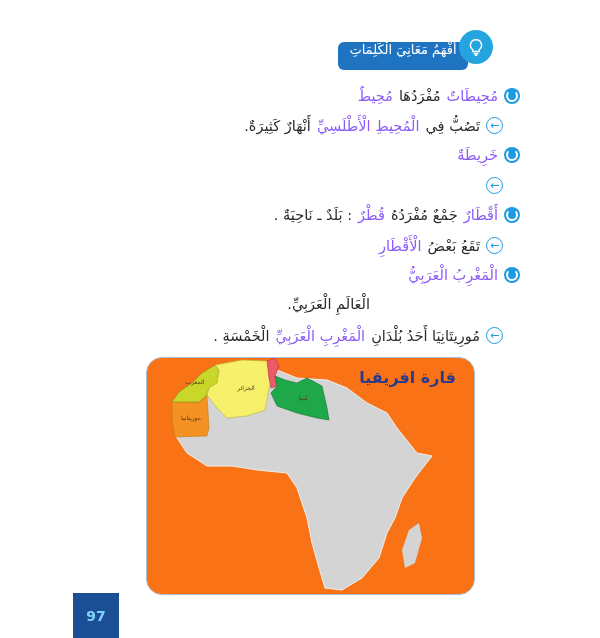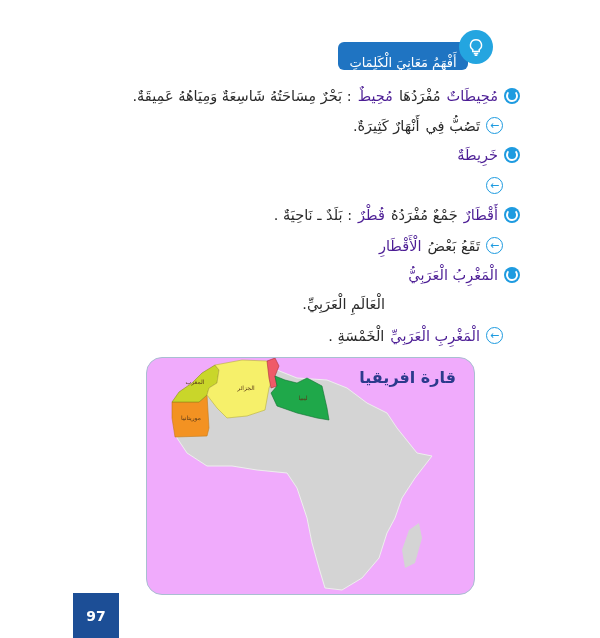--- a/index.html
+++ b/index.html
@@ -1,53 +1,53 @@
 <!DOCTYPE html>
 <html><head>
 <meta charset="utf-8">
 <style>
   html, body { margin:0; padding:0; background:#ffffff; }
   body { width:600px; height:638px; position:relative; overflow:hidden; font-family:"DejaVu Sans", sans-serif; color:#2a2a2a; }
-  .header-banner { position:absolute; left:338px; top:42px; width:130px; height:28px; background:#1f74c2; border-radius:6px 0 6px 6px; display:flex; align-items:flex-end; justify-content:center; }
+  .header-banner { position:absolute; left:338px; top:42px; width:130px; height:28px; background:#1f74c2; border-radius:6px 0 6px 6px; display:flex; align-items:flex-start; justify-content:center; }
   .header-banner span { color:#fff; font-size:13px; direction:rtl; }
   .bulb { position:absolute; left:459px; top:30px; width:34px; height:34px; border-radius:50%; background:#24a5e0; display:flex; align-items:center; justify-content:center; }
   .bulb svg { width:22px; height:22px; }
   .line { position:absolute; right:80px; direction:rtl; font-size:14.5px; white-space:nowrap; display:flex; align-items:center; gap:6px; }
-  .red { color:#4c1d95; }
+  .red { color:#8b5cf6; }
   .circle-icon { width:16px; height:16px; border-radius:50%; background:#1e9be0; display:inline-flex; align-items:center; justify-content:center; flex-shrink:0; }
   .circle-icon::after { content:""; width:8px; height:8px; border:2px solid #fff; border-radius:50%; border-top-color:transparent; }
   .arrow-icon { width:15px; height:15px; border-radius:50%; border:1.5px solid #1e9be0; display:inline-flex; align-items:center; justify-content:center; color:#1e9be0; font-size:11px; flex-shrink:0; line-height:1; }
-  .map-box { position:absolute; left:146px; top:357px; width:327px; height:236px; border:1.5px solid #a9bfd1; border-radius:16px; background:#f0abfc; overflow:hidden; }
+  .map-box { position:absolute; left:146px; top:357px; width:327px; height:236px; border:1.5px solid #a9bfd1; border-radius:16px; background:#f97316; overflow:hidden; }
   .map-title { position:absolute; right:18px; top:10px; color:#2b3a8c; font-size:16px; font-weight:bold; direction:rtl; }
-  .page-num { position:absolute; left:73px; top:593px; width:46px; height:45px; background:#1c4e96; color:#ffffff; font-weight:bold; font-size:14px; display:flex; align-items:center; justify-content:center; }
+  .page-num { position:absolute; left:73px; top:593px; width:46px; height:45px; background:#1c4e96; color:#7dd3fc; font-weight:bold; font-size:14px; display:flex; align-items:center; justify-content:center; }
   .country-label { font-size:6px; fill:#5a3a1a; font-family:"DejaVu Sans", sans-serif; }
 </style>
 </head>
 <body>
 
 <div class="header-banner">
   <span>أَفْهَمُ مَعَانِيَ الْكَلِمَاتِ</span>
 </div>
 <div class="bulb">
   <svg viewBox="0 0 24 24">
       <path d="M12 4a6 6 0 0 0-3.5 10.9V17h7v-2.1A6 6 0 0 0 12 4z" fill="none" stroke="#fff" stroke-width="1.6"></path>
       <path d="M9.5 19h5M10.5 21h3" stroke="#fff" stroke-width="1.6"></path>
     </svg>
 </div>
 
 <div class="line" style="top:88px;">
   <span class="circle-icon"></span>
   <span class="red">مُحِيطَاتٌ</span>
   <span>مُفْرَدُهَا</span>
   <span class="red">مُحِيطٌ</span>
-  <span>: بَحْرٌ مِسَاحَتُهُ شَاسِعَةٌ وَمِيَاهُهُ عَمِيقَةٌ.</span>
 </div>
 <div class="line" style="top:117px; right:97px;">
   <span class="arrow-icon">←</span>
   <span>تَصُبُّ فِي</span>
+  <span class="red">الْمُحِيطِ الْأَطْلَسِيِّ</span>
   <span>أَنْهَارٌ كَثِيرَةٌ.</span>
 </div>
 
 <div class="line" style="top:147px;">
   <span class="circle-icon"></span>
   <span class="red">خَرِيطَةٌ</span>
 </div>
 <div class="line" style="top:177px; right:97px;">
   <span class="arrow-icon">←</span>
 </div>
@@ -62,25 +62,26 @@
 <div class="line" style="top:237px; right:97px;">
   <span class="arrow-icon">←</span>
   <span>تَقَعُ بَعْضُ</span>
   <span class="red">الْأَقْطَارِ</span>
 </div>
 
 <div class="line" style="top:267px;">
   <span class="circle-icon"></span>
   <span class="red">الْمَغْرِبُ الْعَرَبِيُّ</span>
 </div>
-<div class="line" style="top:296px; right:215px;">
+<div class="line" style="top:296px; right:230px;">
   <span>الْعَالَمِ الْعَرَبِيِّ.</span>
 </div>
 <div class="line" style="top:327px; right:97px;">
   <span class="arrow-icon">←</span>
+  <span>مُورِيتَانِيَا أَحَدُ بُلْدَانِ</span>
   <span class="red">الْمَغْرِبِ الْعَرَبِيِّ</span>
   <span>الْخَمْسَةِ .</span>
 </div>
 
 <div class="map-box">
   <div class="map-title">قارة افريقيا</div>
   <svg width="327" height="236" viewBox="0 0 327 236">
 
     <path d="M28,60 L40,40 L60,18 L90,10 L125,10 L150,20 L180,22 L200,30 L220,45 L240,55 L250,70 L270,95 L285,98 L268,120 L255,140 L248,160 L240,175 L232,200 L215,220 L195,232 L178,230 L172,210 L165,185 L160,160 L150,130 L140,115 L110,112 L85,108 L60,108 L40,95 L30,80 Z" fill="#d4d4d4" stroke="#eeeeee" stroke-width="1"></path>
 

